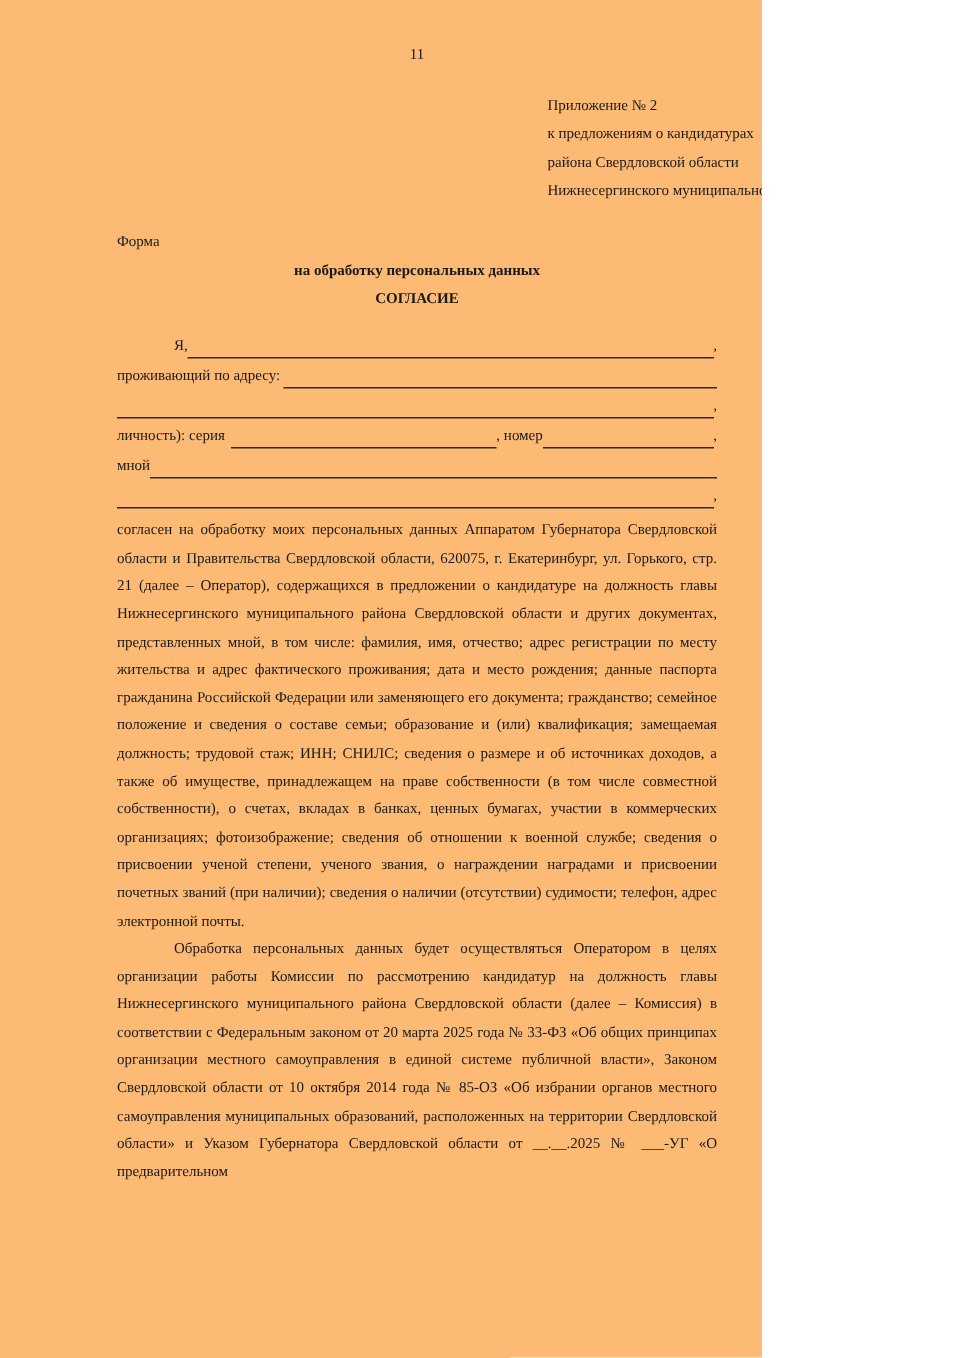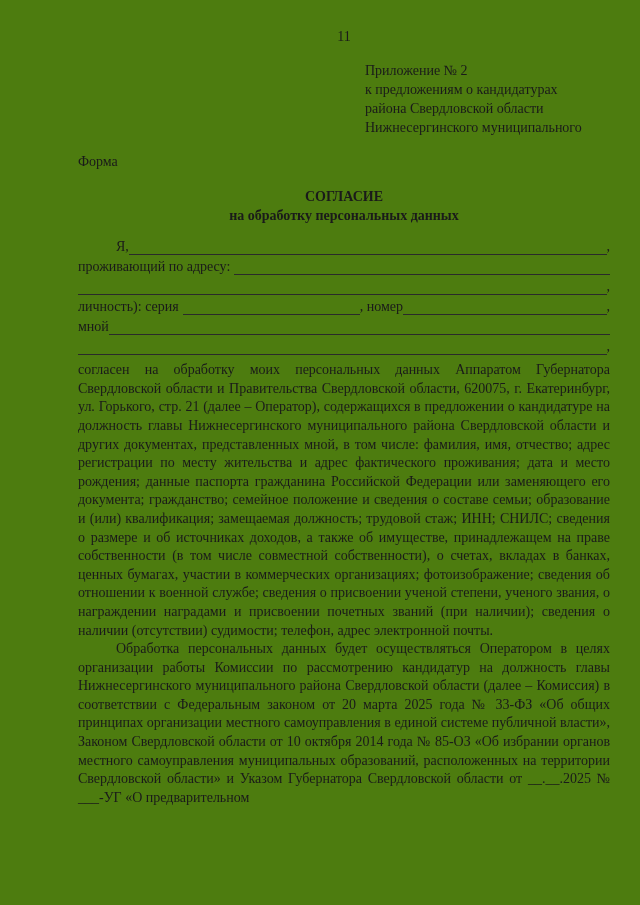--- a/index.html
+++ b/index.html
@@ -2,43 +2,43 @@
 <html lang="ru"><head>
 <meta charset="utf-8">
 <style>
   html, body {
     margin: 0;
     padding: 0;
     background: #ffffff;
   }
   .page {
     position: relative;
-    width: 640px;
+    width: 508px;
     height: 905px;
-    background: #4d7c0f;
+    background: #fdba74;
     color: #1a1a1a;
     font-family: "Liberation Serif", "DejaVu Serif", serif;
-    font-size: 14px;
+    font-size: 10px;
     line-height: 18.6px;
     box-sizing: border-box;
     padding: 28px 30px 0 78px;
     overflow: hidden;
   }
   .page-number {
     text-align: center;
     margin-bottom: 14px;
   }
   .annex {
     margin-left: 287px;
     width: 250px;
     line-height: 19px;
     margin-bottom: 16px;
   }
   .form-label {
-    margin-bottom: 16px;
+    margin-bottom: 0;
   }
   .doc-title {
     text-align: center;
     font-weight: bold;
     line-height: 19px;
     margin-top: 0;
   }
   .form-section {
     margin-top: 13px;
   }
@@ -90,22 +90,22 @@
   <div class="annex">
     <div>Приложение № 2</div>
     <div>к предложениям о кандидатурах</div>
     <div>района Свердловской области</div>
     <div>Нижнесергинского муниципального</div>
   </div>
 
   <div class="form-label">Форма</div>
 
   <div class="doc-title">
+    <div>на обработку персональных данных</div>
     <div>СОГЛАСИЕ</div>
-    <div>на обработку персональных данных</div>
   </div>
 
   <div class="form-section">
 
     <div class="form-row">
       <span class="indent"></span>
       <span>Я,</span>
       <span class="fill"></span>
       <span>,</span>
     </div>

